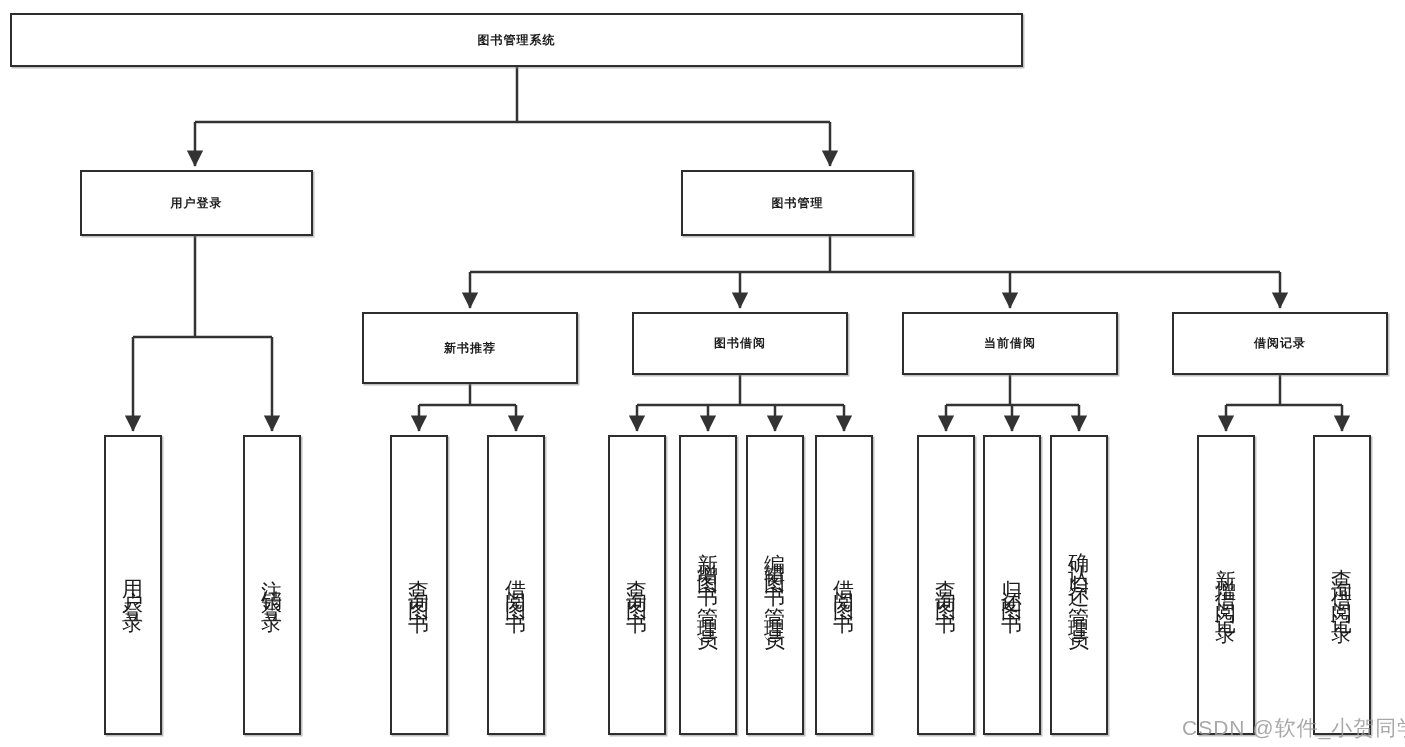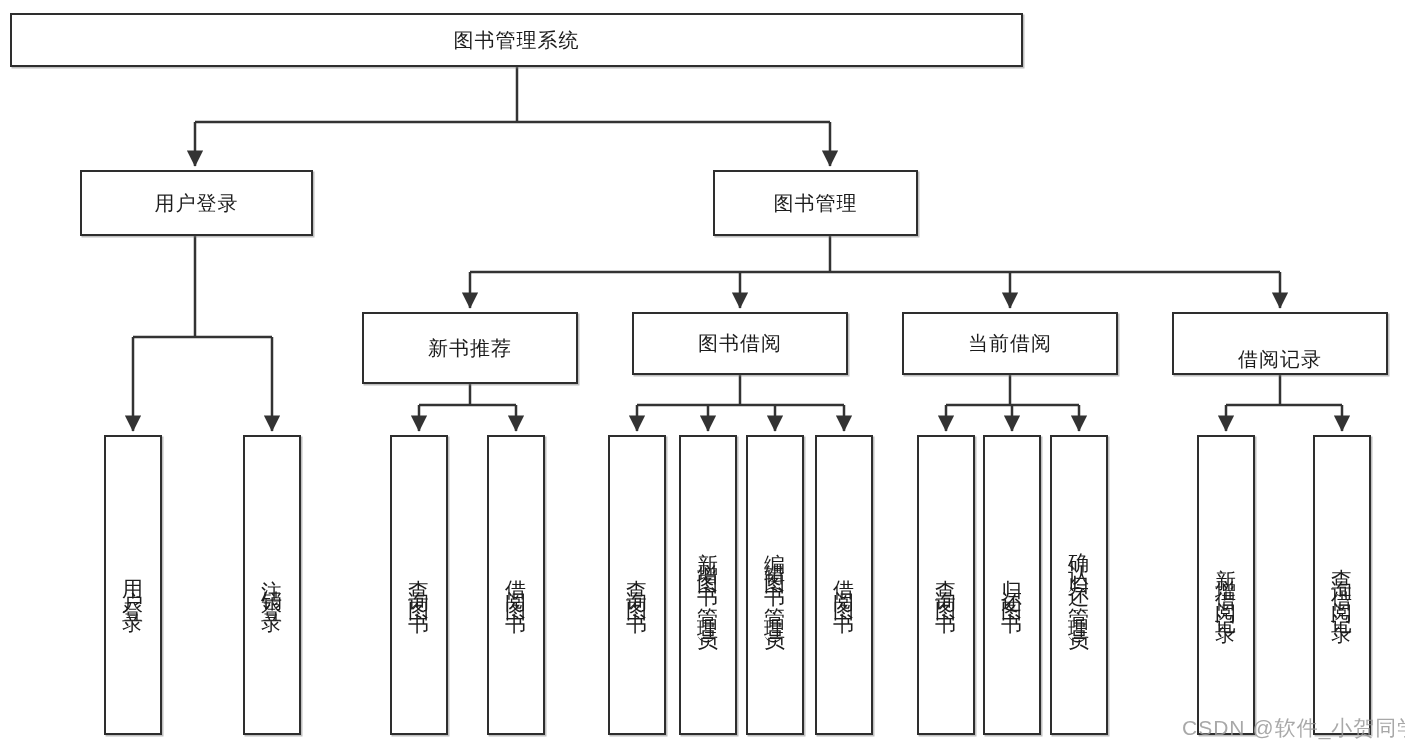--- a/index.html
+++ b/index.html
@@ -22,23 +22,24 @@
     border: 2px solid #2e2e2e;
     box-shadow: 1.5px 1.5px 0 0 rgba(130,130,130,0.5);
     display: flex;
     align-items: center;
     justify-content: center;
     box-sizing: border-box;
     color: #1c1c1c;
     z-index: 2;
   }
   .hlabel {
-    font-size: 20px;
+    font-size: 12px;
     letter-spacing: 1px;
     white-space: nowrap;
+    font-weight: bold;
   }
   .vleaf { width: 58px; top: 435px; height: 300px; }
   .vlabel {
     writing-mode: vertical-rl;
     text-orientation: mixed;
     font-size: 21px;
     letter-spacing: 11px;
     line-height: 1;
     white-space: nowrap;
   }
@@ -109,34 +110,34 @@
     </g>
   </svg>
 
   <div class="box" style="left:10px; top:13px; width:1013px; height:54px;">
     <span class="hlabel">图书管理系统</span>
   </div>
 
   <div class="box" style="left:80px; top:170px; width:233px; height:66px;">
     <span class="hlabel">用户登录</span>
   </div>
-  <div class="box" style="left:713px; top:170px; width:205px; height:66px;">
+  <div class="box" style="left:681px; top:170px; width:233px; height:66px;">
     <span class="hlabel">图书管理</span>
   </div>
 
   <div class="box" style="left:362px; top:312px; width:216px; height:72px;">
     <span class="hlabel">新书推荐</span>
   </div>
   <div class="box" style="left:632px; top:312px; width:216px; height:63px;align-items:center;">
     <span class="hlabel">图书借阅</span>
   </div>
   <div class="box" style="left:902px; top:312px; width:216px; height:63px;justify-content:center;">
     <span class="hlabel">当前借阅</span>
   </div>
-  <div class="box" style="left:1172px; top:312px; width:216px; height:63px;align-items:flex-end;">
+  <div class="box" style="left:1172px; top:312px; width:216px; height:63px;">
     <span class="hlabel">借阅记录</span>
   </div>
 
   <div class="box vleaf" style="left:104px;">
     <span class="vlabel">用户登录</span>
   </div>
   <div class="box vleaf" style="left:243px;">
     <span class="vlabel">注销登录</span>
   </div>
 

